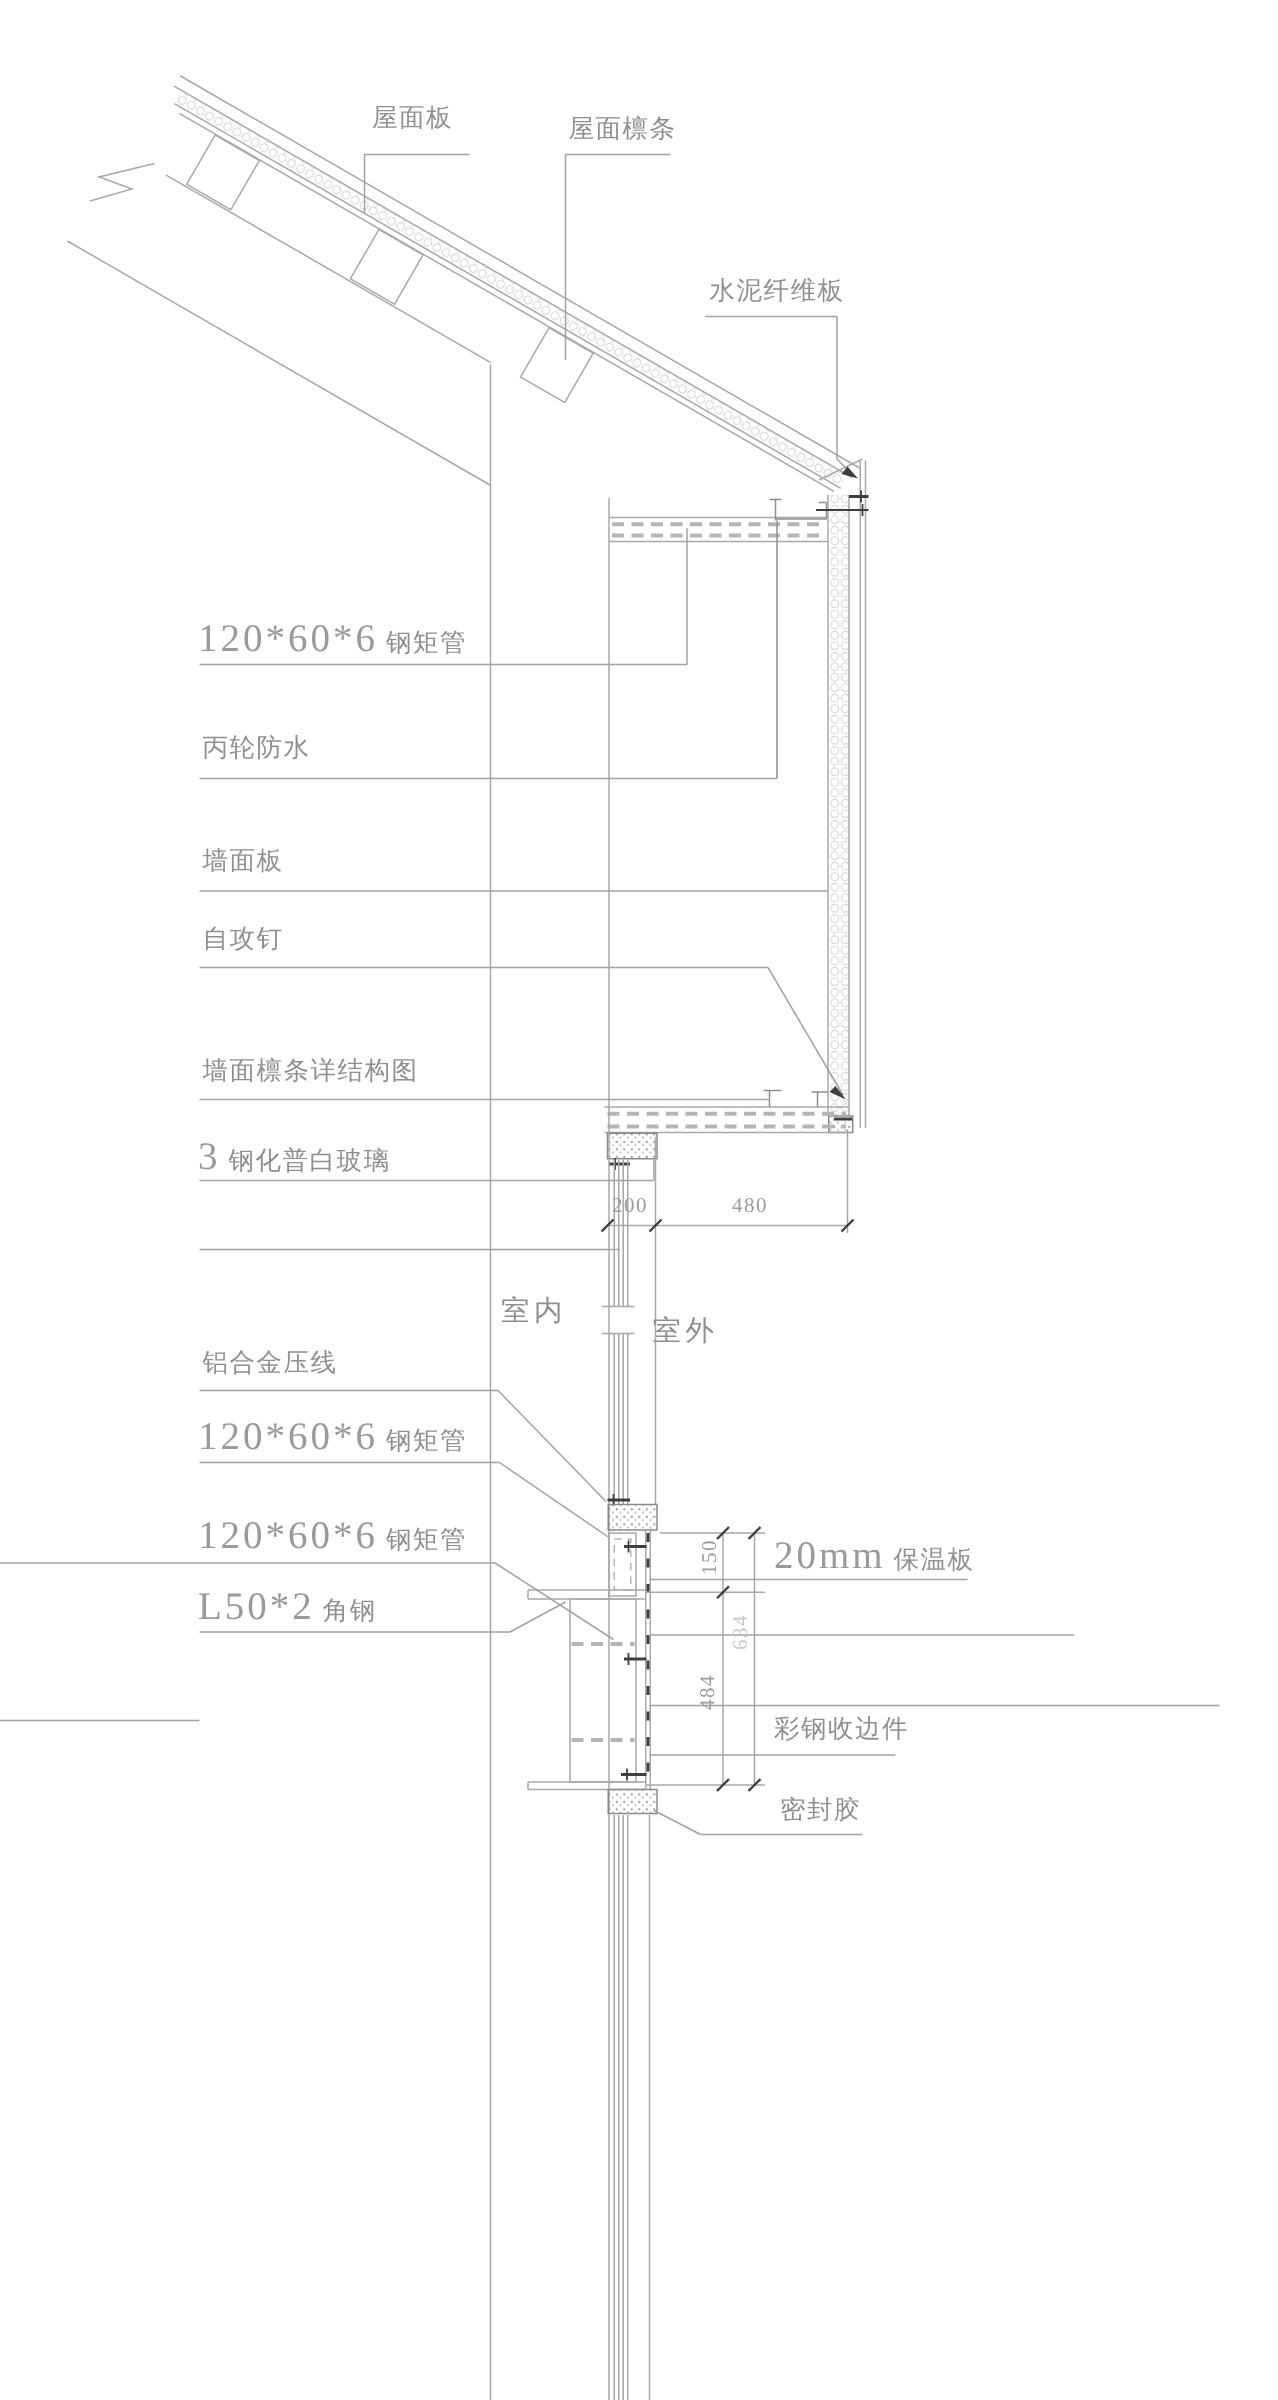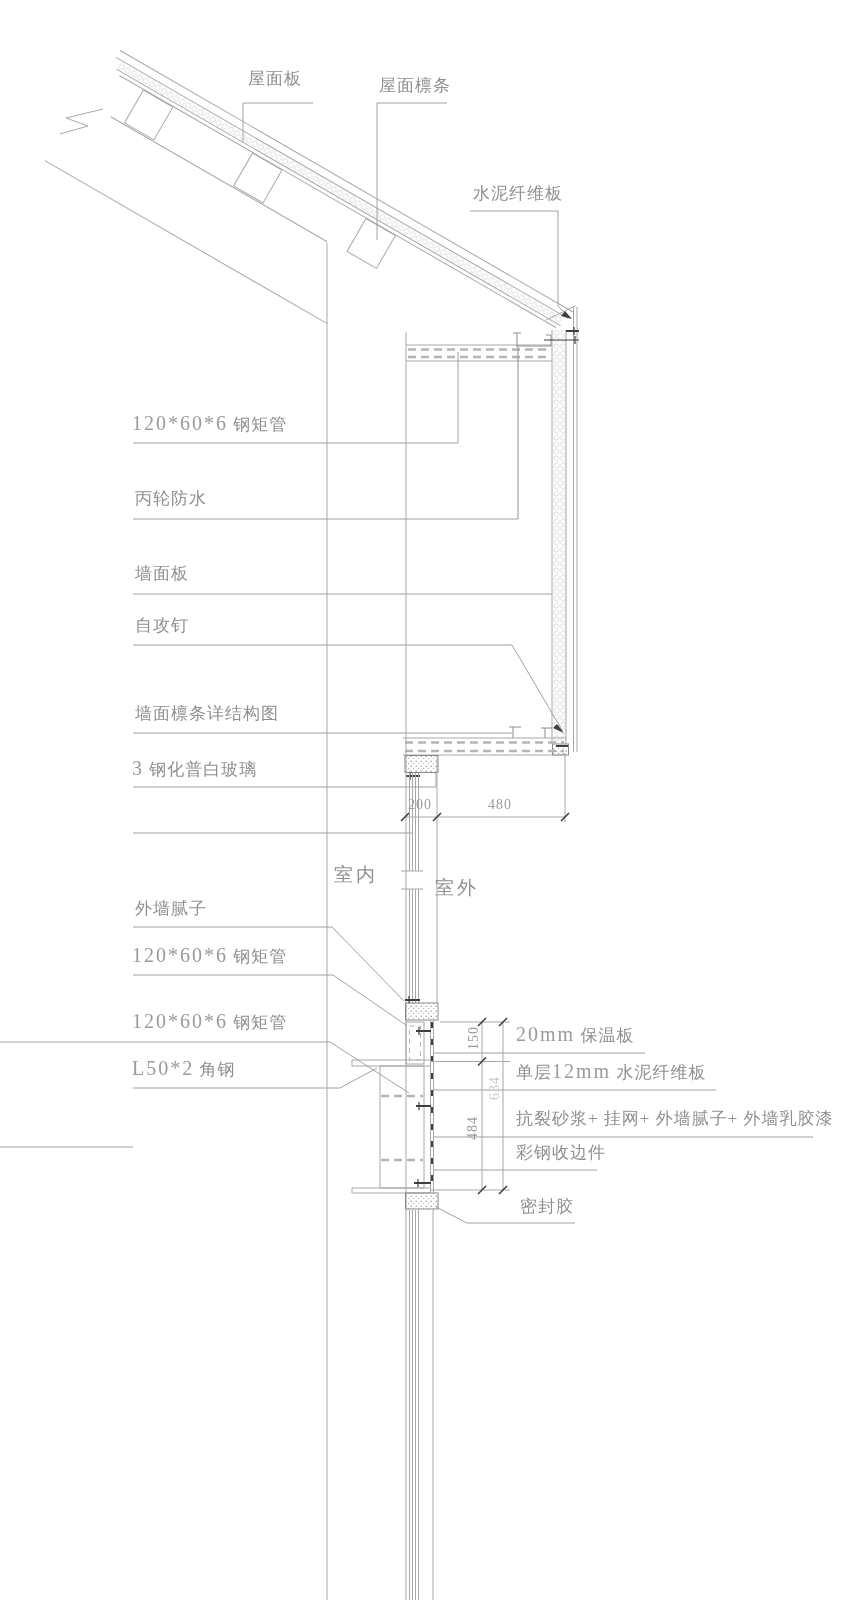--- a/index.html
+++ b/index.html
@@ -16,21 +16,21 @@
   svg .dsh{stroke:var(--dash);stroke-width:2.6;stroke-dasharray:8 5;}
   svg .dsh2{stroke:var(--dash);stroke-width:1;stroke-dasharray:5 4;}
   svg .dk{stroke:var(--dark);stroke-width:2;}
   svg .dk1{stroke:var(--dark);stroke-width:1.2;}
   svg .tick{stroke:var(--dark);stroke-width:1.6;}
   svg .arr{fill:var(--dark);stroke:none;}
   svg .hatchfill{fill:url(#bub);stroke:none;}
   svg .stipfill{fill:url(#stip);stroke:#8a8a8a;stroke-width:1;}
   .lbl{position:absolute;color:var(--text);font-size:17px;line-height:1.1;
     letter-spacing:1px;white-space:nowrap;}
-  .lbl .num{font-size:20px;letter-spacing:2px;color:#9a9a9a;}
+  .lbl .num{font-size:26px;letter-spacing:2px;color:#9a9a9a;}
   .big{font-size:19px;letter-spacing:3px;}
   .dim{position:absolute;color:#9b9b9b;font-size:14px;letter-spacing:1px;
     transform:translate(-50%,-50%);white-space:nowrap;}
   .dimv{transform:translate(-50%,-50%) rotate(-90deg);}
   .dim.faint{color:var(--faint);}
 </style>
 </head>
 <body>
 
 <div id="canvas">
@@ -233,21 +233,21 @@
 
   <div class="lbl" style="left:132px;top:757px">
     <span class="num">3</span>
     <span>钢化普白玻璃</span>
   </div>
 
 
   <div class="lbl big" style="left:334px;top:865px">室内</div>
   <div class="lbl big" style="left:435px;top:878px">室外</div>
 
-  <div class="lbl" style="left:135px;top:900px">外墙腻子</div>
+  <div class="lbl" style="left:135px;top:900px">铝合金压线</div>
 
   <div class="lbl" style="left:132px;top:944px">
     <span class="num">120*60*6</span>
     <span>钢矩管</span>
   </div>
 
   <div class="lbl" style="left:132px;top:1010px">
     <span class="num">120*60*6</span>
     <span>钢矩管</span>
   </div>
@@ -255,26 +255,21 @@
   <div class="lbl" style="left:132px;top:1057px">
     <span class="num">L50*2</span>
     <span>角钢</span>
   </div>
 
   <div class="lbl" style="left:516px;top:1023px">
     <span class="num">20mm</span>
     <span>保温板</span>
   </div>
 
-  <div class="lbl" style="left:516px;top:1060px">
-    <span>单层</span><span class="num">12mm</span>
-    <span>水泥纤维板</span>
-  </div>
-
-  <div class="lbl" style="left:516px;top:1110px">抗裂砂浆+ 挂网+ 外墙腻子+ 外墙乳胶漆</div>
+
   <div class="lbl" style="left:516px;top:1144px">彩钢收边件</div>
   <div class="lbl" style="left:520px;top:1198px">密封胶</div>
 
   <div class="dim" style="left:420px;top:805px">200</div>
   <div class="dim" style="left:500px;top:805px">480</div>
   <div class="dim dimv" style="left:474px;top:1038px">150</div>
   <div class="dim dimv" style="left:473px;top:1128px">484</div>
   <div class="dim dimv faint" style="left:495px;top:1088px">634</div>
 </div>
 

